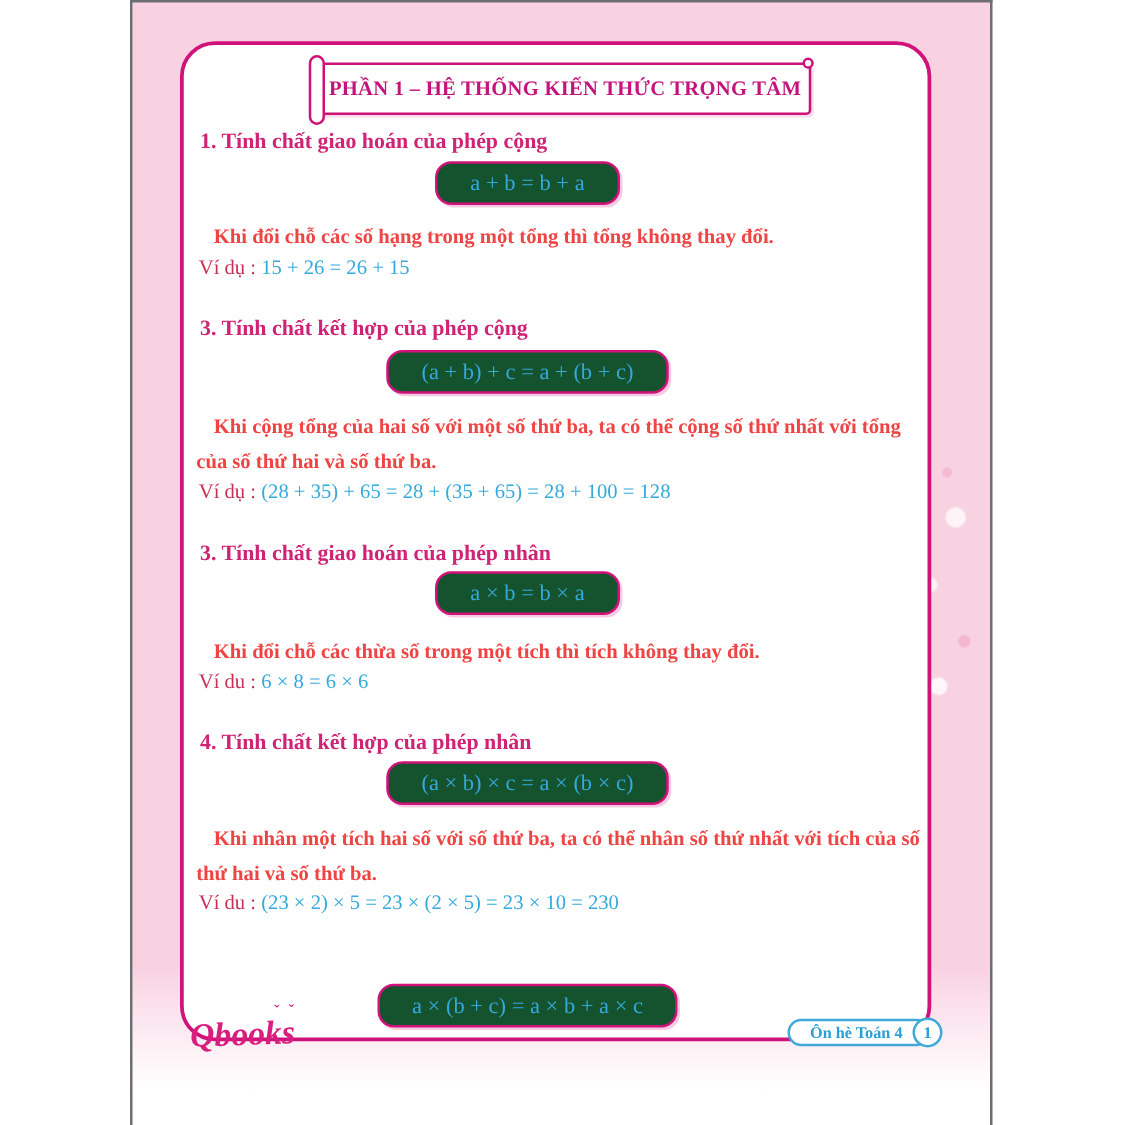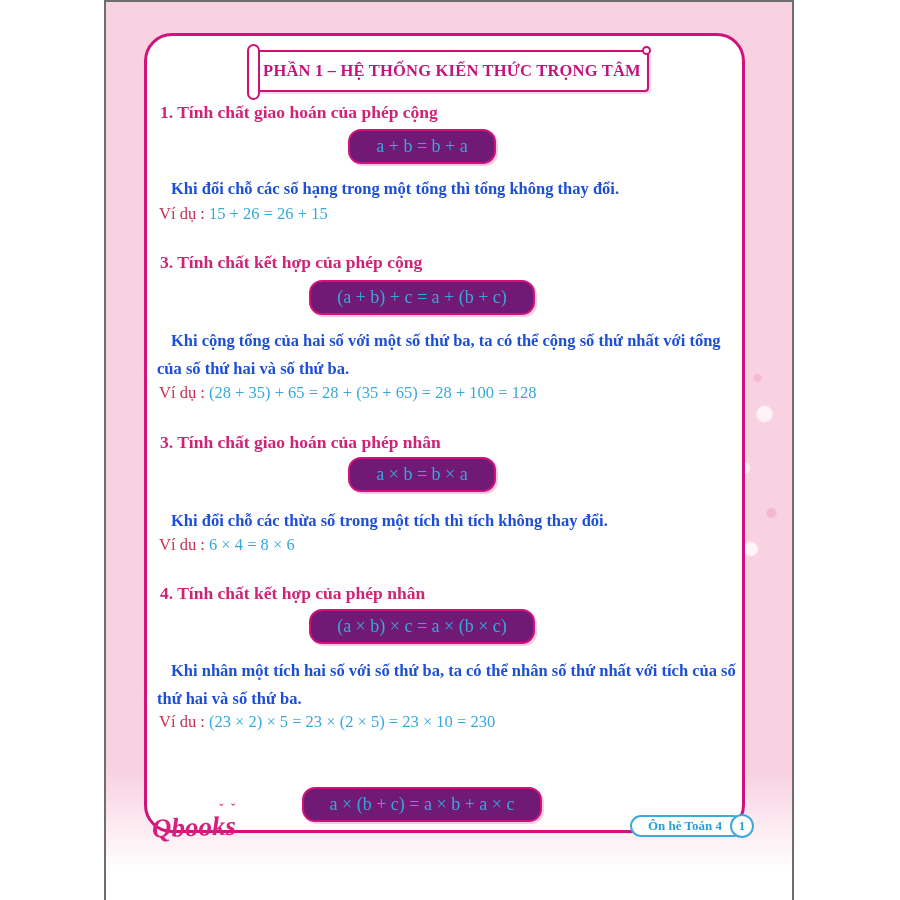--- a/index.html
+++ b/index.html
@@ -51,27 +51,27 @@
   }
 
   .heading{
     position:absolute;left:13px;right:10px;
     color:#cf2375;font-weight:bold;font-size:17.5px;white-space:nowrap;
   }
   .formula-row{
     position:absolute;left:0;right:45px;text-align:center;
   }
   .formula-box{
-    display:inline-block;background:#701a75;border:2.5px solid #d0127b;border-radius:13px;
+    display:inline-block;background:#14532d;border:2.5px solid #d0127b;border-radius:13px;
     padding:5px 26px;color:#36a9dc;font-size:18px;white-space:nowrap;
     box-shadow:2px 2px 0 rgba(214,20,124,0.22);
   }
   .para{
     position:absolute;left:10px;right:0;
-    color:#1d4ed8;font-weight:bold;font-size:16.5px;line-height:28px;text-indent:14px;
+    color:#ef4444;font-weight:bold;font-size:16.5px;line-height:28px;text-indent:14px;
   }
   .example{
     position:absolute;left:12px;right:12px;font-size:16.5px;white-space:nowrap;
   }
   .example .lbl{color:#c92f55;font-weight:normal;}
   .example .expr{color:#36a9dc;}
 
   
   .logo{
     position:absolute;left:46px;top:812px;color:#d61f7e;
@@ -131,21 +131,21 @@
       <span class="expr">(28 + 35) + 65 = 28 + (35 + 65) = 28 + 100 = 128</span>
     </div>
 
     <div class="heading" style="top:396px;">3. Tính chất giao hoán của phép nhân</div>
     <div class="formula-row" style="top:421px;">
       <span class="formula-box">a × b = b × a</span>
     </div>
     <div class="para" style="top:471px;">Khi đổi chỗ các thừa số trong một tích thì tích không thay đổi.</div>
     <div class="example" style="top:499px;">
       <span class="lbl">Ví du :</span>
-      <span class="expr">6 × 4 = 8 × 6</span>
+      <span class="expr">6 × 8 = 6 × 6</span>
     </div>
 
     <div class="heading" style="top:547px;">4. Tính chất kết hợp của phép nhân</div>
     <div class="formula-row" style="top:573px;">
       <span class="formula-box">(a × b) × c = a × (b × c)</span>
     </div>
     <div class="para" style="top:621px;">Khi nhân một tích hai số với số thứ ba, ta có thể nhân số thứ nhất với tích của số thứ hai và số thứ ba.</div>
     <div class="example" style="top:676px;">
       <span class="lbl">Ví du :</span>
       <span class="expr">(23 × 2) × 5 = 23 × (2 × 5) = 23 × 10 = 230</span>

